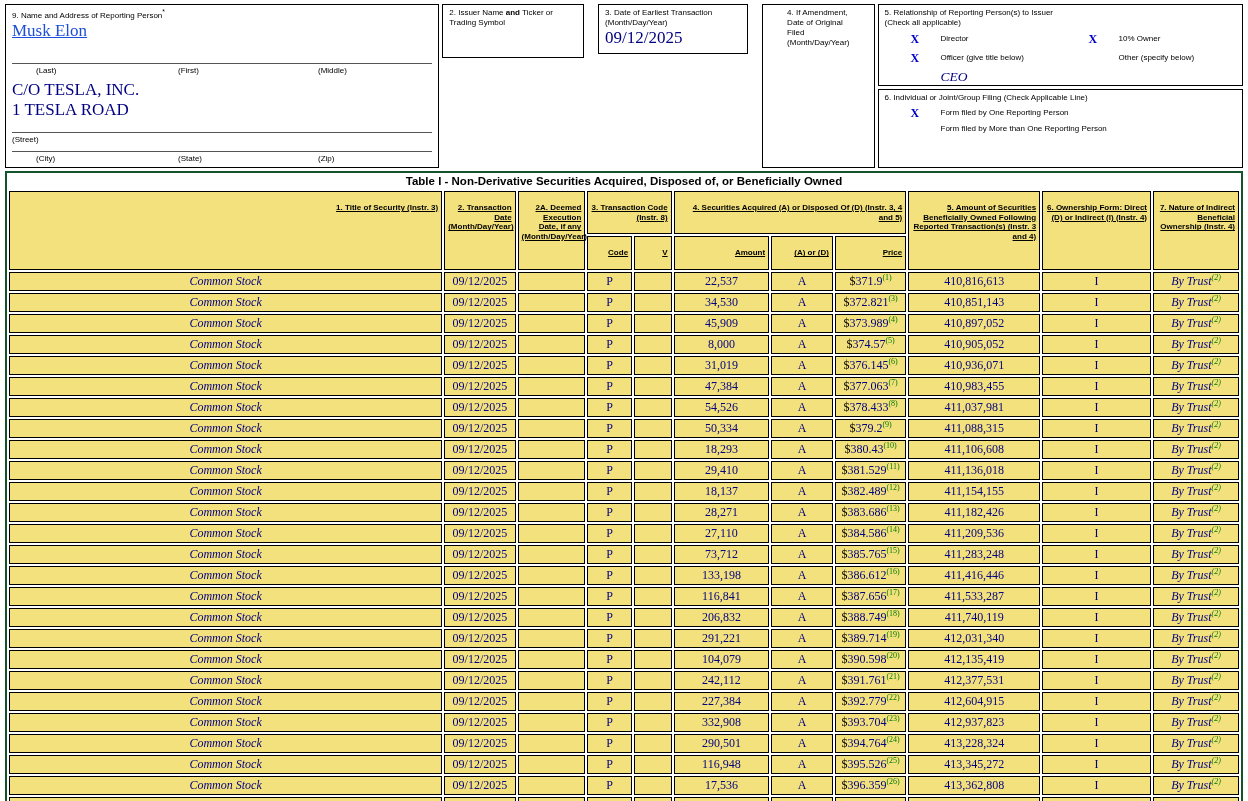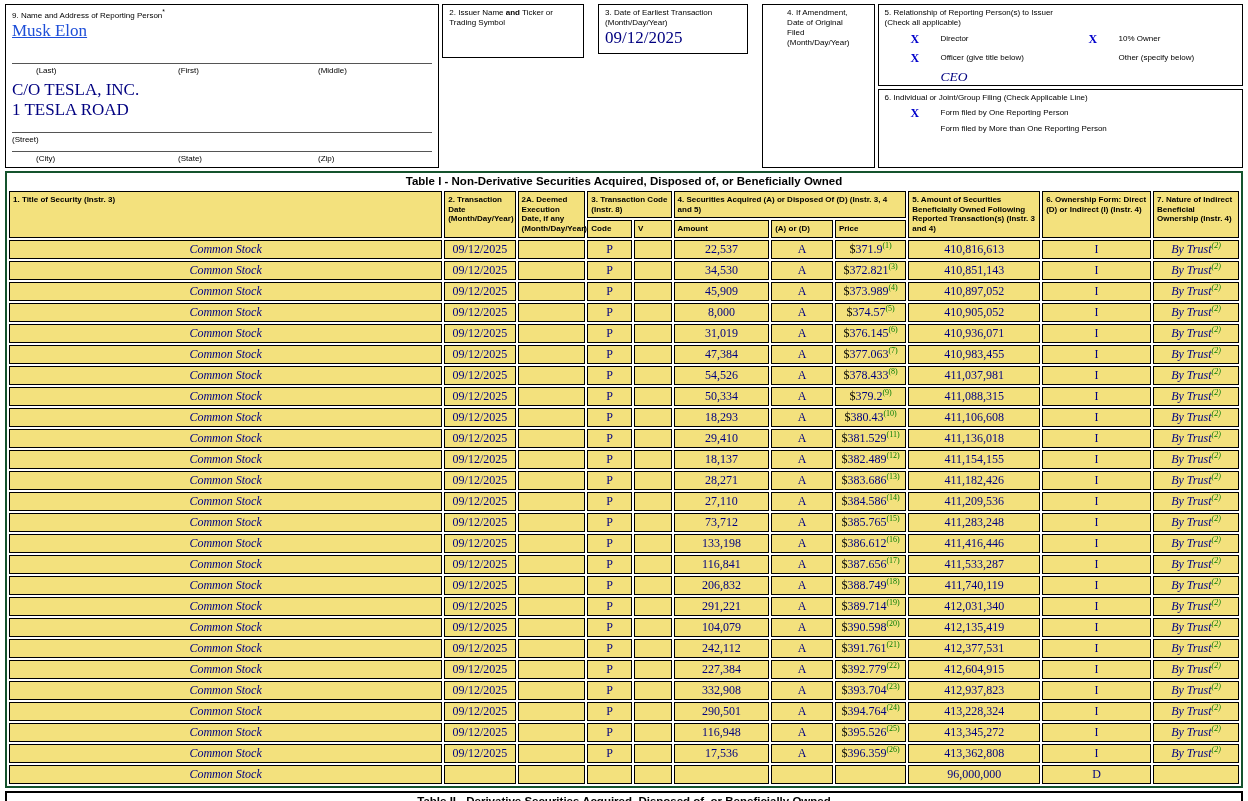--- a/index.html
+++ b/index.html
@@ -34,21 +34,21 @@
   .ck-x { font-family: "Liberation Serif", serif; font-size: 12px; font-weight: bold; color: #0000CC; width: 30px; margin-left: 26px; }
   .ck-lbl { font-size: 8px; padding-top: 2px; }
   .ck-lbl-1 { width: 148px; }
   .officer-title { font-family: "Liberation Serif", serif; font-size: 13.5px; color: #000080; margin-left: 56px; margin-top: 3px; font-style: italic; }
 
   
   .t1-wrap { border: 2px solid #14532d; margin: 0 5px; background: #fff; }
   .t-caption { text-align: center; font-weight: bold; font-size: 11.5px; padding: 2px 0 2px 0; background: #fff; }
   table.t1 { width: 100%; border-collapse: separate; border-spacing: 2px; table-layout: fixed; }
   table.t1 th, table.t1 td { border: 1px solid #000; background: #F3E17D; }
-  table.t1 th { font-size: 8px; font-weight: bold; text-align: left; vertical-align: top; padding: 3px 3px; line-height: 1.2; }
+  table.t1 th { font-size: 8px; font-weight: bold; text-align: right; vertical-align: top; padding: 11px 3px; line-height: 1.2; text-decoration: underline; }
   table.t1 td { font-family: "Liberation Serif", serif; font-size: 12px; color: #000080; height: 19px; padding: 1px 4px; vertical-align: middle; }
   td.c-left { text-align: center; font-style: italic; }
   td.c-center { text-align: center; }
   sup.fn { color: #007A00; font-size: 8px; font-family: "Liberation Serif", serif; vertical-align: super; line-height: 0; }
   .dollar { color: #000; }
 
   
   .t2-wrap { border: 2px solid #000; margin: 3px 5px 0 5px; background: #fff; }
 </style>
 </head>

